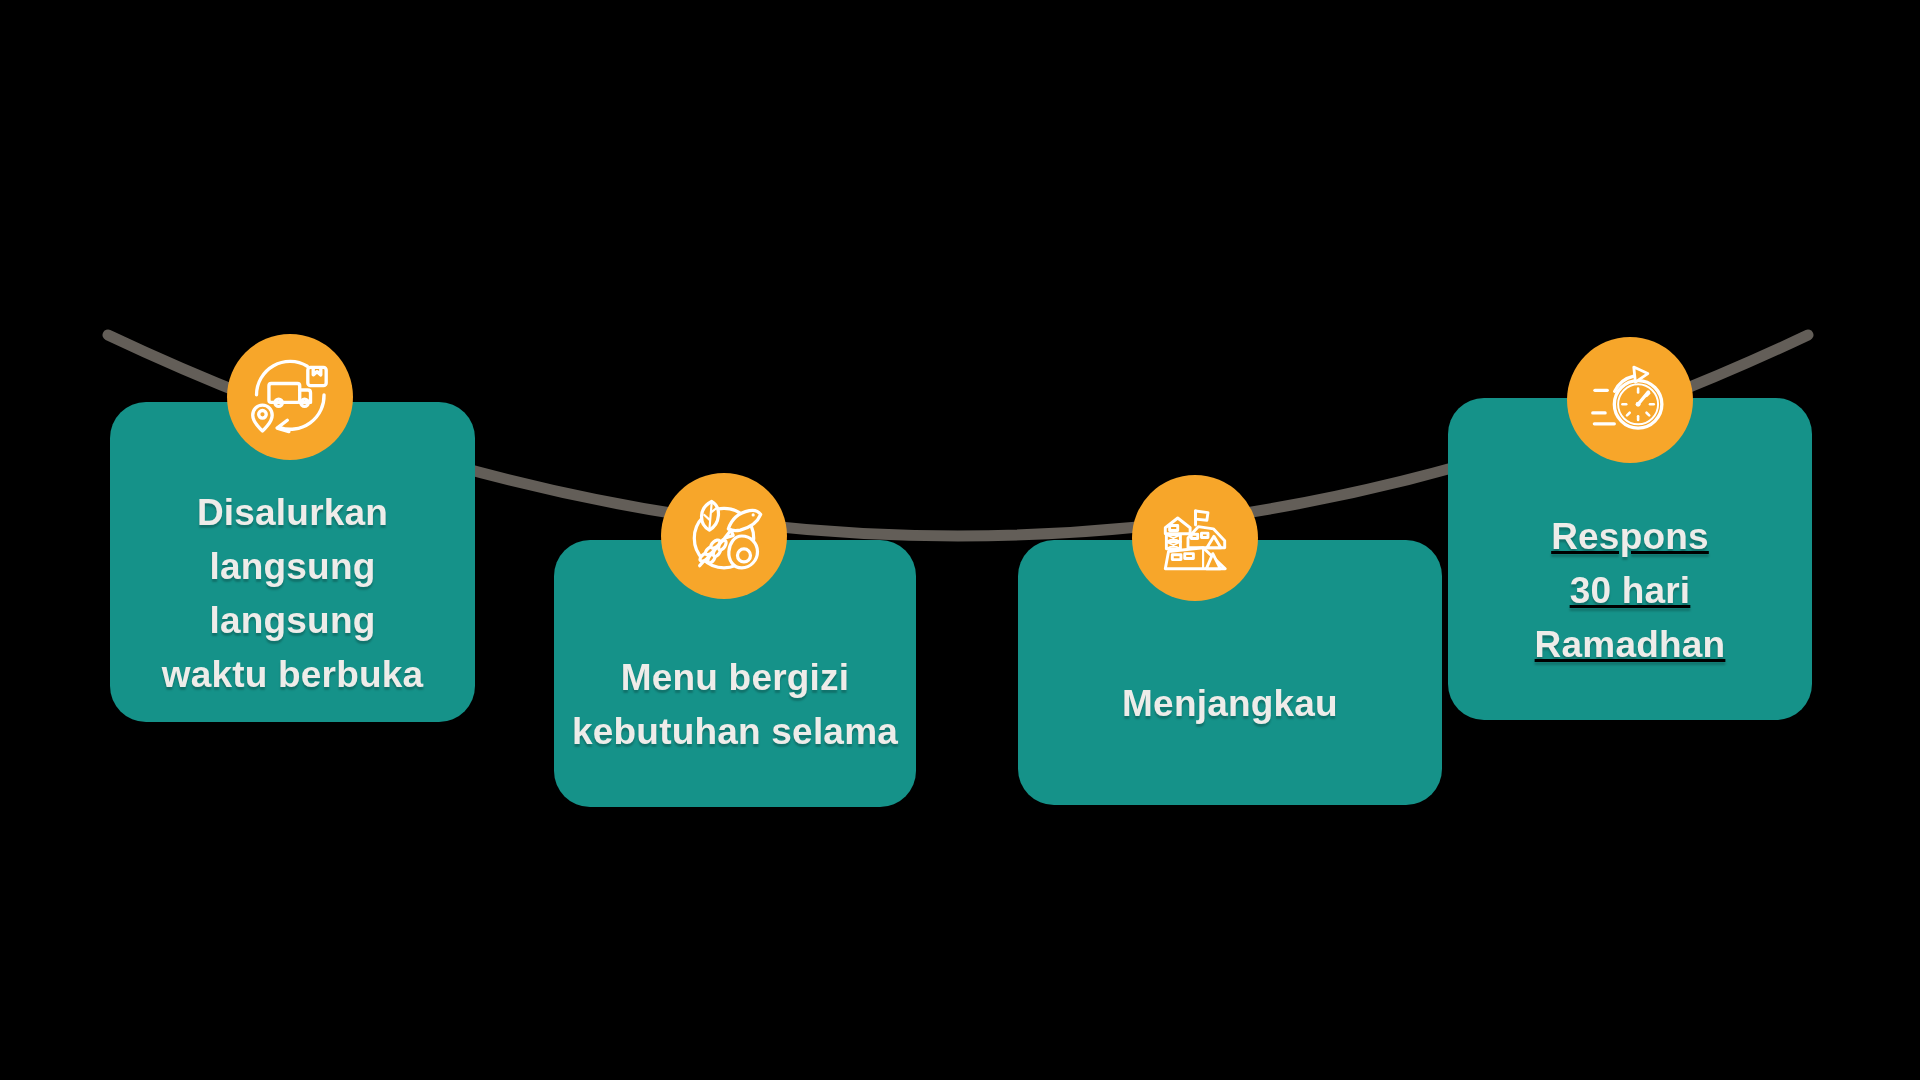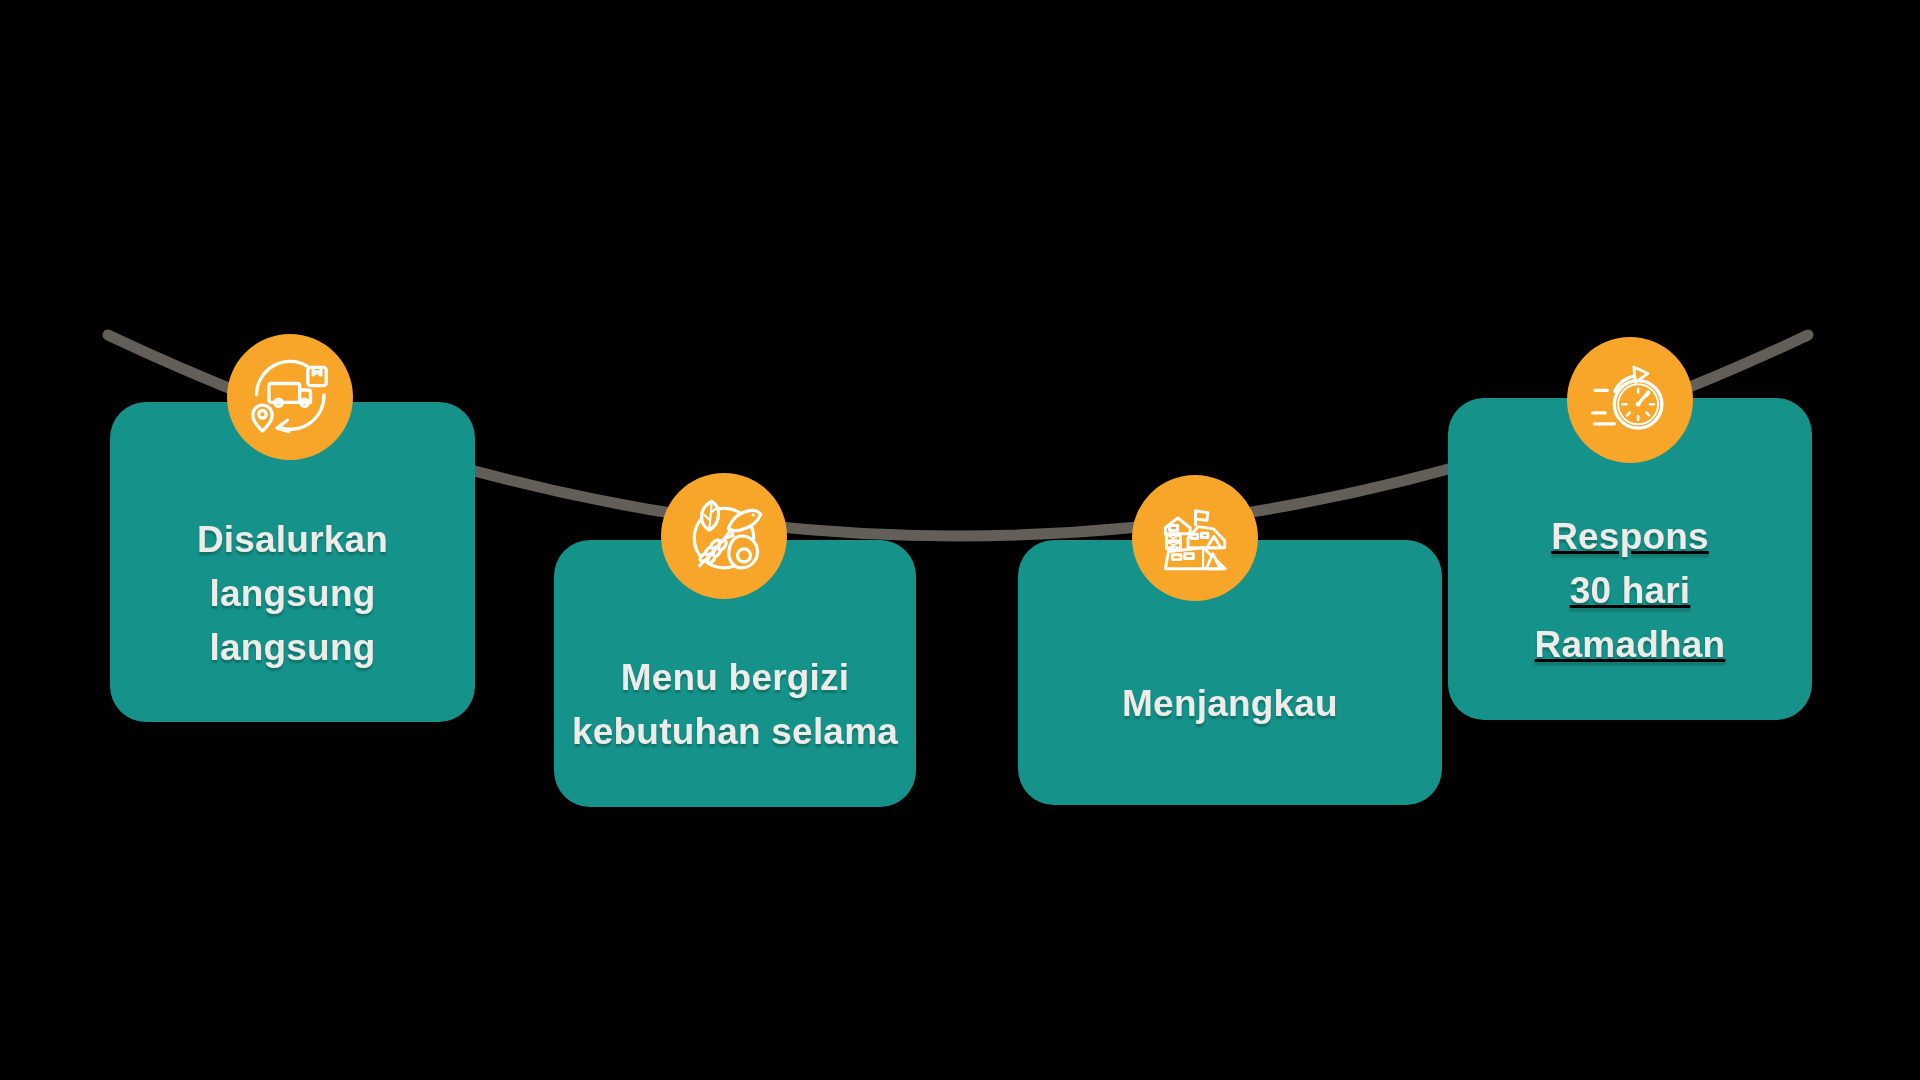--- a/index.html
+++ b/index.html
@@ -65,20 +65,21 @@
 
   <svg class="rope" viewBox="0 0 1920 1080" xmlns="http://www.w3.org/2000/svg">
     <path d="M 108 335 Q 958 737 1808 335" fill="none" stroke="#635E58" stroke-width="11" stroke-linecap="round"></path>
   </svg>
 
   <div class="card card1">
     <div class="card-text">
         <div>Disalurkan</div>
         <div>langsung</div>
         <div>langsung</div>
+        <div>waktu berbuka</div>
       </div>
   </div>
   <div class="card card2">
     <div class="card-text">
         <div>Menu bergizi</div>
         <div>kebutuhan selama</div>
       </div>
   </div>
   <div class="card card3">
     <div class="card-text">

